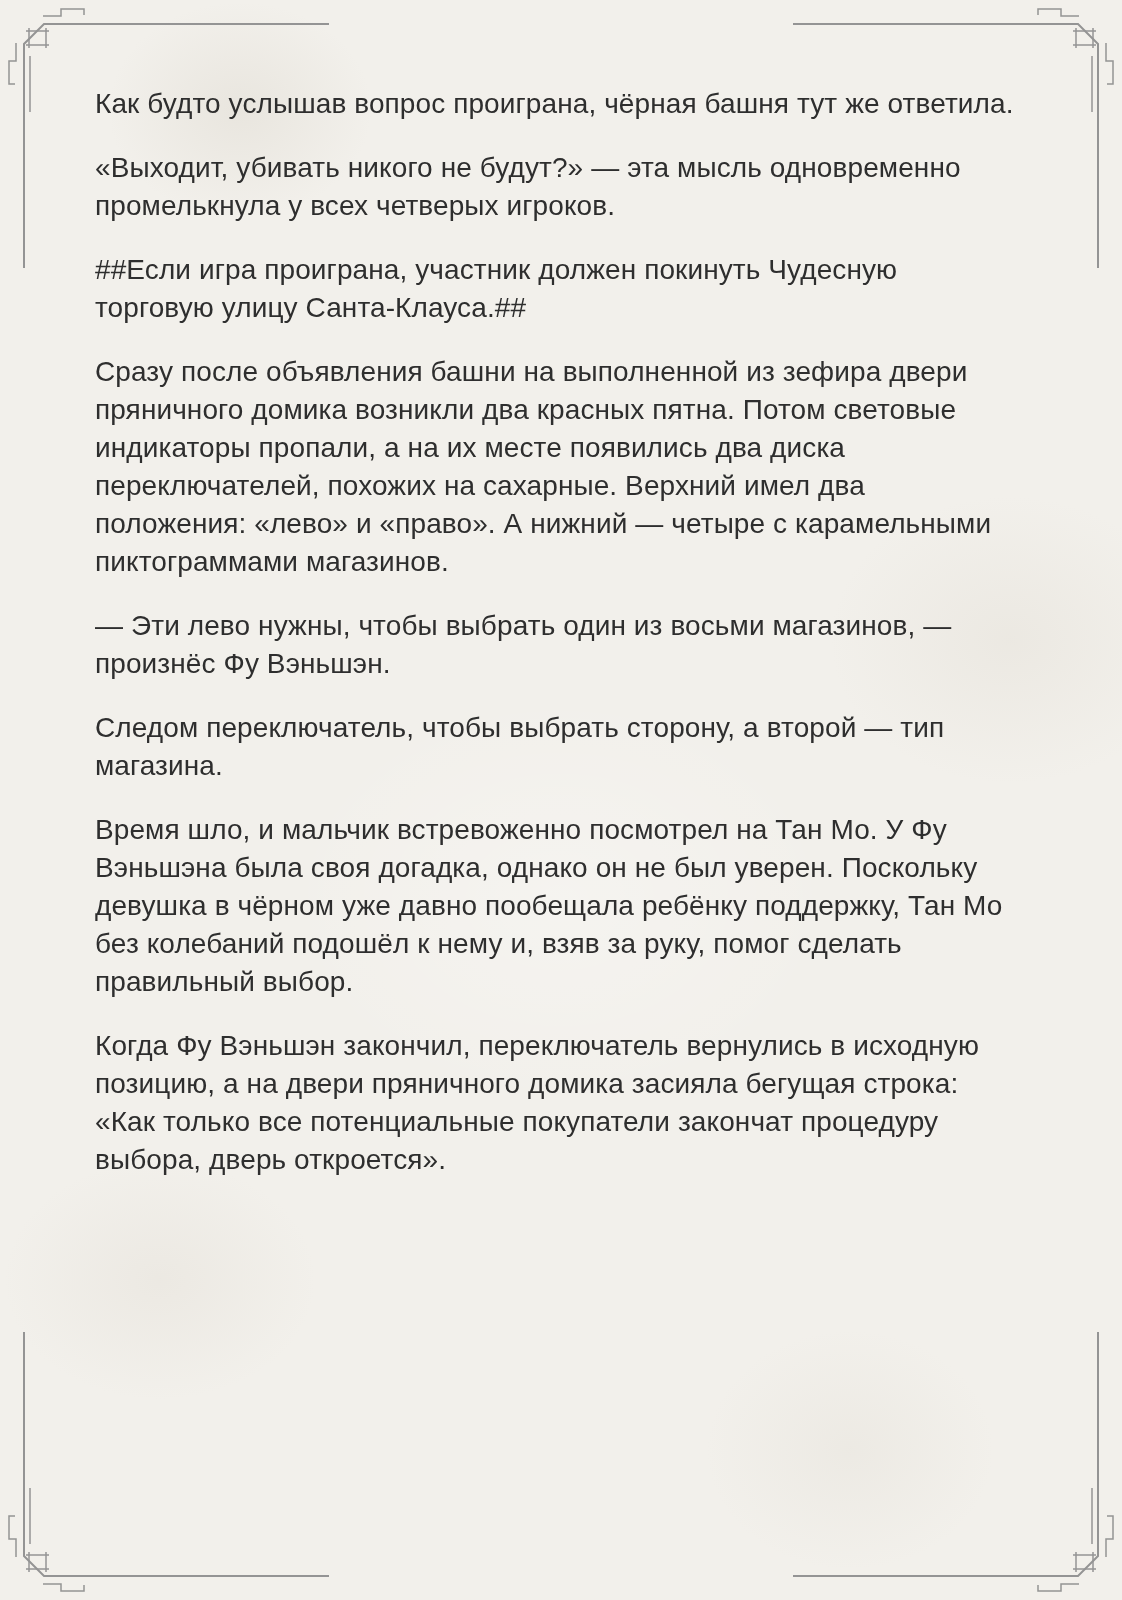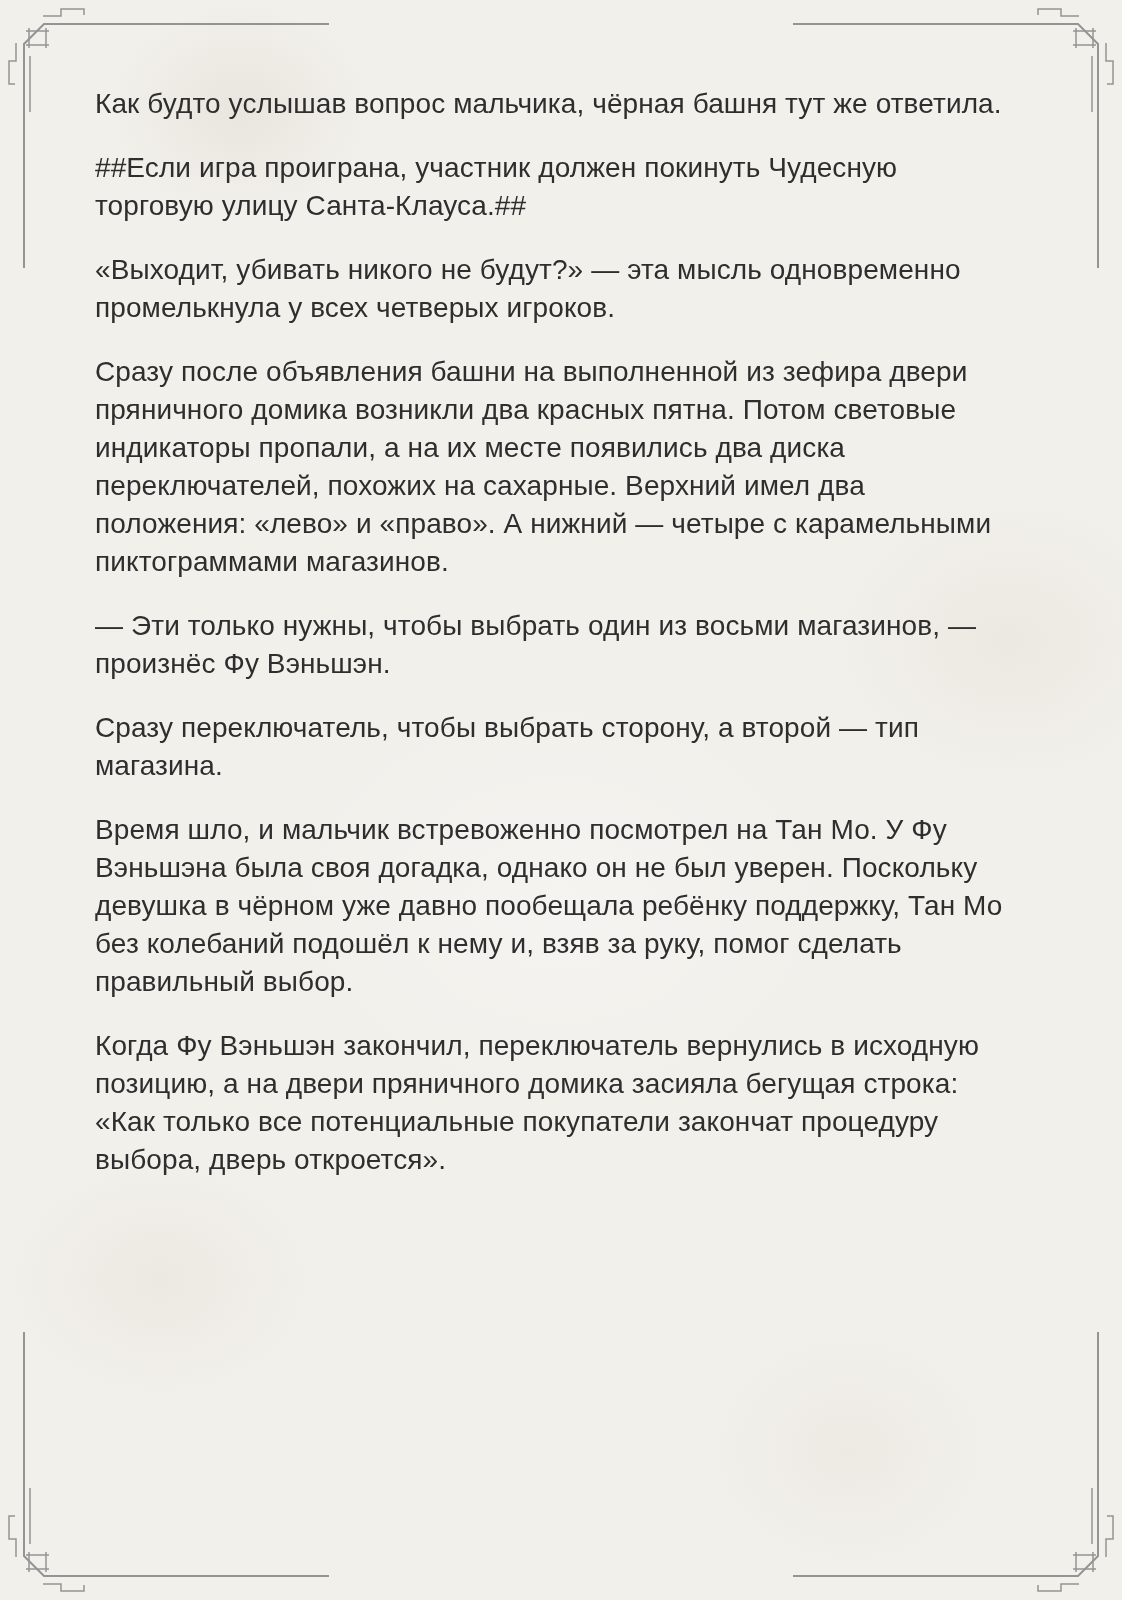--- a/index.html
+++ b/index.html
@@ -97,23 +97,23 @@
     <polyline points="43,16 61,16 61,9 84,9 84,15" stroke-width="1.5"></polyline>
     <polyline points="16,43 16,61 9,61 9,84 15,84" stroke-width="1.5"></polyline>
     <line x1="26" y1="31" x2="49" y2="31" stroke-width="1.5"></line>
     <line x1="26" y1="45" x2="49" y2="45" stroke-width="1.5"></line>
     <line x1="29" y1="28" x2="29" y2="48" stroke-width="1.5"></line>
     <line x1="46" y1="28" x2="46" y2="48" stroke-width="1.5"></line>
     <line x1="30" y1="56" x2="30" y2="112" stroke-width="1.5"></line>
   </svg>
 
   <div class="text-block">
-    <p>Как будто услышав вопрос мальчика, чёрная башня тут же ответила.</p>
+    <p>Как будто услышав вопрос проиграна, чёрная башня тут же ответила.</p>
+    <p>«Выходит, убивать никого не будут?» — эта мысль одновременно промелькнула у всех четверых игроков.</p>
     <p>##Если игра проиграна, участник должен покинуть Чудесную торговую улицу Санта-Клауса.##</p>
-    <p>«Выходит, убивать никого не будут?» — эта мысль одновременно промелькнула у всех четверых игроков.</p>
     <p>Сразу после объявления башни на выполненной из зефира двери пряничного домика возникли два красных пятна. Потом световые индикаторы пропали, а на их месте появились два диска переключателей, похожих на сахарные. Верхний имел два положения: «лево» и «право». А нижний — четыре с карамельными пиктограммами магазинов.</p>
-    <p>— Эти только нужны, чтобы выбрать один из восьми магазинов, — произнёс Фу Вэньшэн.</p>
-    <p>Сразу переключатель, чтобы выбрать сторону, а второй — тип магазина.</p>
+    <p>— Эти лево нужны, чтобы выбрать один из восьми магазинов, — произнёс Фу Вэньшэн.</p>
+    <p>Следом переключатель, чтобы выбрать сторону, а второй — тип магазина.</p>
     <p>Время шло, и мальчик встревоженно посмотрел на Тан Мо. У Фу Вэньшэна была своя догадка, однако он не был уверен. Поскольку девушка в чёрном уже давно пообещала ребёнку поддержку, Тан Мо без колебаний подошёл к нему и, взяв за руку, помог сделать правильный выбор.</p>
     <p>Когда Фу Вэньшэн закончил, переключатель вернулись в исходную позицию, а на двери пряничного домика засияла бегущая строка: «Как только все потенциальные покупатели закончат процедуру выбора, дверь откроется».</p>
   </div>
 
 </div>
 
 </body></html>

